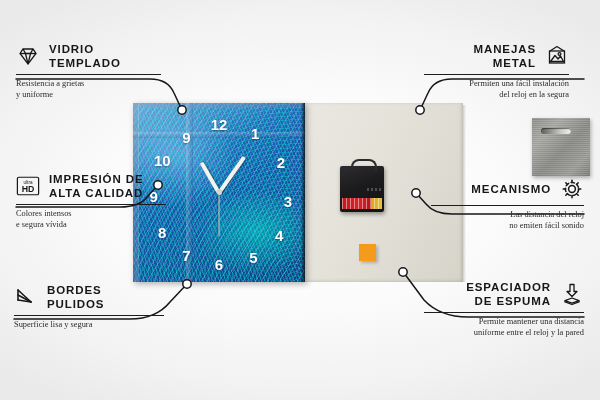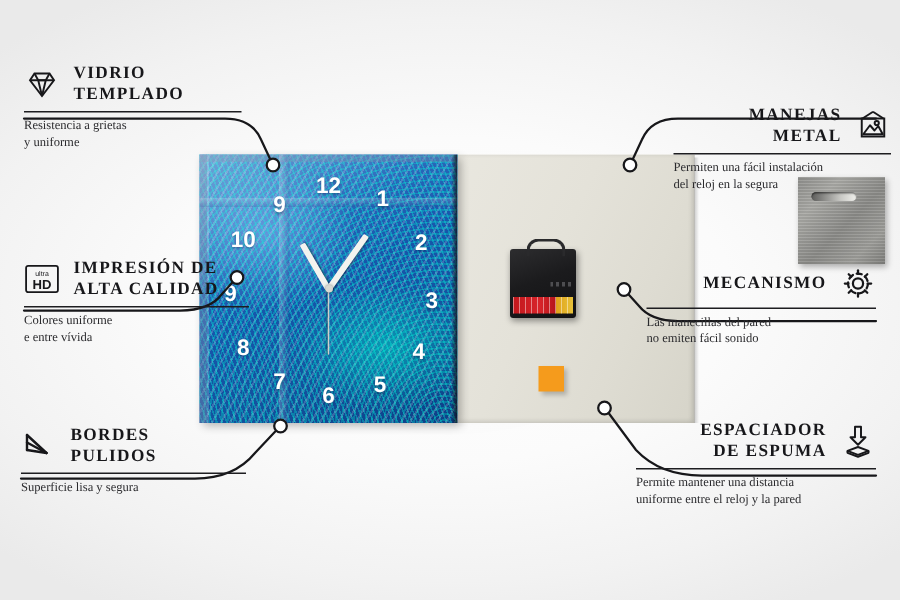--- a/index.html
+++ b/index.html
@@ -148,32 +148,32 @@
 
   .spacer-foam{
     position:absolute;left:55px;top:141px;width:17px;height:17px;
     box-shadow:2px 2px 3px rgba(0,0,0,.22);
   }
 
   
   .callout{position:absolute;}
   .callout .head{display:flex;align-items:center;gap:9px;}
   .callout .ttl{
-    font-family:Liberation Serif, serif;font-weight:bold;
+    font-family:Liberation Sans, sans-serif;font-weight:bold;
     font-size:11.5px;letter-spacing:.9px;color:#17171a;line-height:1.22;
     text-transform:uppercase;
   }
   .callout .rule{height:1px;background:#1d1d20;margin:4px 0 3px;}
   .callout .sub{
     font-family:"Liberation Serif", serif;font-size:8.4px;color:#2b2b2e;line-height:1.32;
   }
   .callout.left .head{justify-content:flex-start;}
   .callout.right .head{justify-content:flex-end;}
   .callout.right .ttl{text-align:right;}
-  .callout.right .sub{}
+  .callout.right .sub{text-align:right;}
   .callout .ico{width:24px;height:24px;flex:0 0 24px;display:flex;align-items:center;justify-content:center;}
   .callout .ico svg{display:block;}
 
   
   #lines{position:absolute;left:0;top:0;width:600px;height:400px;pointer-events:none;}
 </style>
 </head>
 <body>
 
 <div id="stage">
@@ -285,22 +285,22 @@
           <text x="13" y="18" text-anchor="middle" font-family="Liberation Sans, sans-serif" font-size="9.5" font-weight="bold" fill="#17171a">HD</text>
         </svg>
       </span>
       <span class="ttl">
         <span>IMPRESIÓN DE</span><br>
         <span>ALTA CALIDAD</span>
       </span>
     </div>
     <div class="rule"></div>
     <div class="sub">
-      <span>Colores uniforme</span><br>
-      <span>e entre vívida</span>
+      <span>Colores intensos</span><br>
+      <span>e segura vívida</span>
     </div>
   </div>
 
   <div class="callout left" style="left:14px;top:283px;width:150px;">
     <div class="head">
       <span class="ico">
         <svg width="24" height="24" viewBox="0 0 24 24" stroke="#17171a" stroke-width="1.6" fill="none" stroke-linecap="round">
           <path d="M4 5 L17 17"></path>
             <path d="M4 10 L17 17"></path>
             <path d="M4 15 L17 17"></path>
@@ -311,21 +311,21 @@
         <span>BORDES</span><br>
         <span>PULIDOS</span>
       </span>
     </div>
     <div class="rule"></div>
     <div class="sub">
       <span>Superficie lisa y segura</span>
     </div>
   </div>
 
-  <div class="callout right" style="left:449px;top:42px;width:145px;margin-top:28px;">
+  <div class="callout right" style="left:424px;top:42px;width:145px;">
     <div class="head">
       <span class="ttl">
         <span>MANEJAS</span><br>
         <span>METAL</span>
       </span>
       <span class="ico">
         <svg width="24" height="24" viewBox="0 0 24 24" fill="none" stroke="#17171a" stroke-width="1.3">
           <path d="M12 2.5 L5 7"></path>
             <path d="M12 2.5 L19 7"></path>
           <rect x="4.5" y="7" width="15" height="12"></rect>
@@ -356,21 +356,21 @@
           <path d="M5.8 5.8 l1.7 1.7"></path>
             <path d="M16.5 16.5 l1.7 1.7"></path>
           <path d="M18.2 5.8 l-1.7 1.7"></path>
             <path d="M7.5 16.5 l-1.7 1.7"></path>
           <circle cx="12" cy="12" r="6.6" stroke-dasharray="3.4 2.6"></circle>
         </svg>
       </span>
     </div>
     <div class="rule"></div>
     <div class="sub">
-      <span>Las manecillas del pared</span><br>
+      <span>Las distancia del reloj</span><br>
       <span>no emiten fácil sonido</span>
     </div>
   </div>
 
   <div class="callout right" style="left:424px;top:280px;width:160px;">
     <div class="head">
       <span class="ttl">
         <span>ESPACIADOR</span><br>
         <span>DE ESPUMA</span>
       </span>

